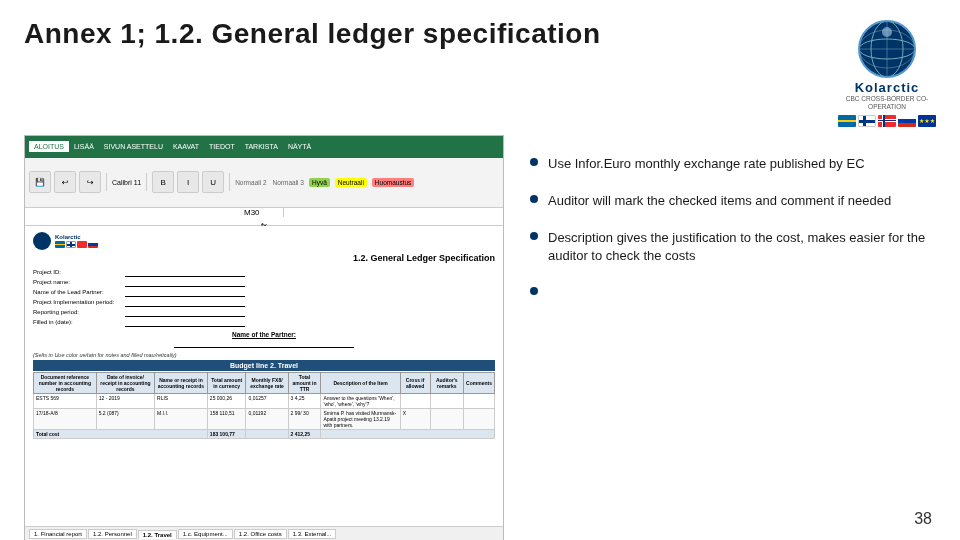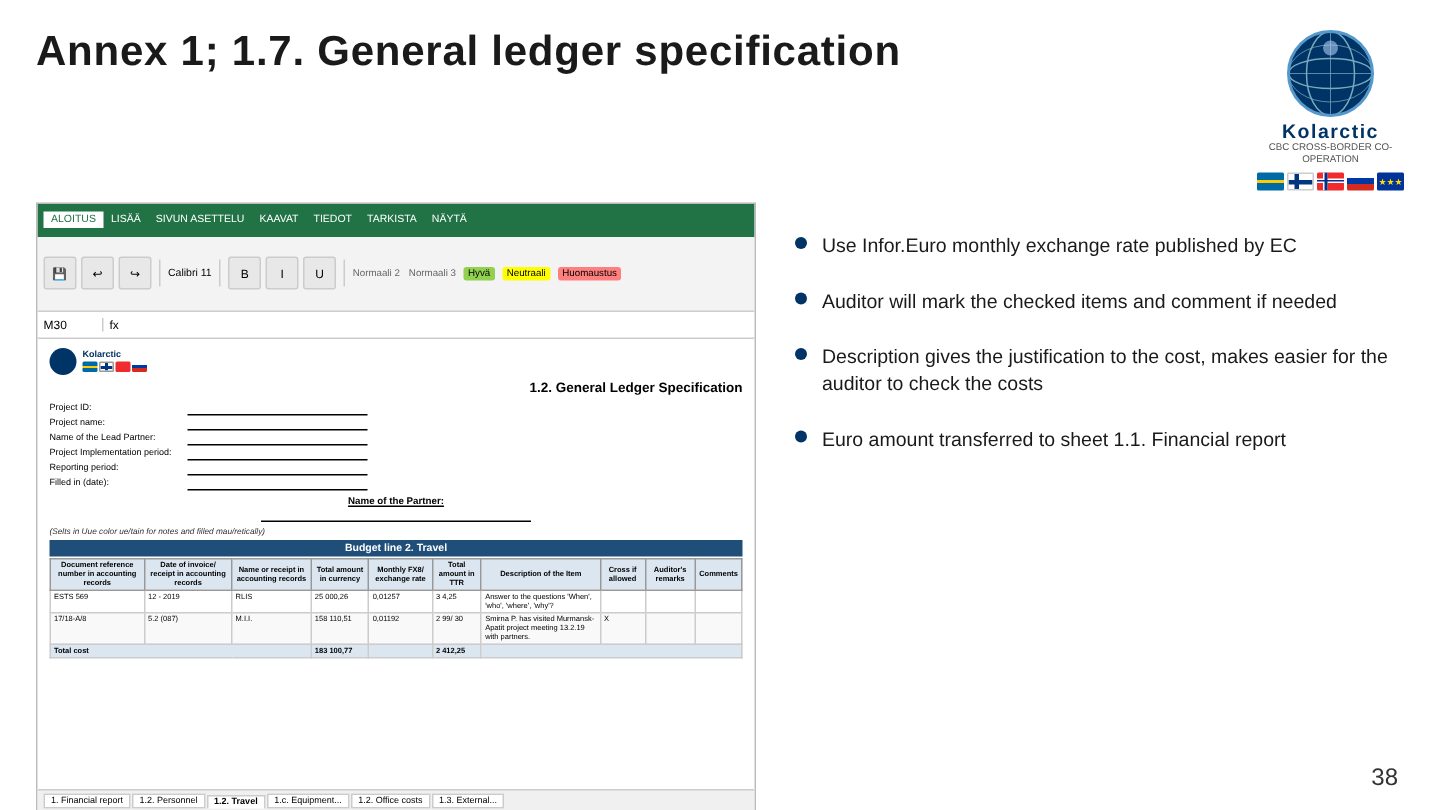--- a/index.html
+++ b/index.html
@@ -105,20 +105,21 @@
 
     .excel-formula-bar {
       height: 18px;
       background: #fff;
       border-bottom: 1px solid #ccc;
       display: flex;
       align-items: center;
       font-size: 8px;
       padding: 0 4px;
       gap: 4px;
+      flex-direction: column;
     }
 
     .excel-cell-ref {
       width: 40px;
       border-right: 1px solid #ccc;
       padding-right: 4px;
       font-size: 8px;
     }
 
     .excel-body {
@@ -286,21 +287,21 @@
 
     
     .flag-sweden { background: linear-gradient(to bottom, #006AA7 33%, #FECC02 33%, #FECC02 66%, #006AA7 66%); }
   </style>
 </head>
 <body>
 
 <div class="page-container">
 
   <div class="header">
-    <h1 class="title">Annex 1; 1.7. General ledger specification</h1>
+    <h1 class="title">Annex 1; 1.2. General ledger specification</h1>
     <div class="kolarctic-logo">
 
       <svg width="62" height="62" viewBox="0 0 62 62">
         <circle cx="31" cy="31" r="28" fill="#003366" stroke="#ccc" stroke-width="1"></circle>
         <ellipse cx="31" cy="31" rx="16" ry="28" fill="none" stroke="#7ab" stroke-width="1"></ellipse>
         <ellipse cx="31" cy="31" rx="28" ry="10" fill="none" stroke="#7ab" stroke-width="1"></ellipse>
         <ellipse cx="31" cy="31" rx="28" ry="19" fill="none" stroke="#7ab" stroke-width="0.5"></ellipse>
         <line x1="3" y1="31" x2="59" y2="31" stroke="#7ab" stroke-width="0.5"></line>
         <line x1="31" y1="3" x2="31" y2="59" stroke="#7ab" stroke-width="0.5"></line>
 
@@ -484,21 +485,20 @@
       <div class="bullet-item">
         <div class="bullet-dot"></div>
         <span class="bullet-text">Auditor will mark the checked items and comment if needed</span>
       </div>
       <div class="bullet-item">
         <div class="bullet-dot"></div>
         <span class="bullet-text">Description gives the justification to the cost, makes easier for the auditor to check the costs</span>
       </div>
       <div class="bullet-item">
         <div class="bullet-dot"></div>
-        <span class="bullet-text">Euro amount transferred to sheet 1.1. Financial report</span>
       </div>
     </div>
 
   </div>
 
   <div class="page-number">38</div>
 
 </div>
 
 </body></html>

